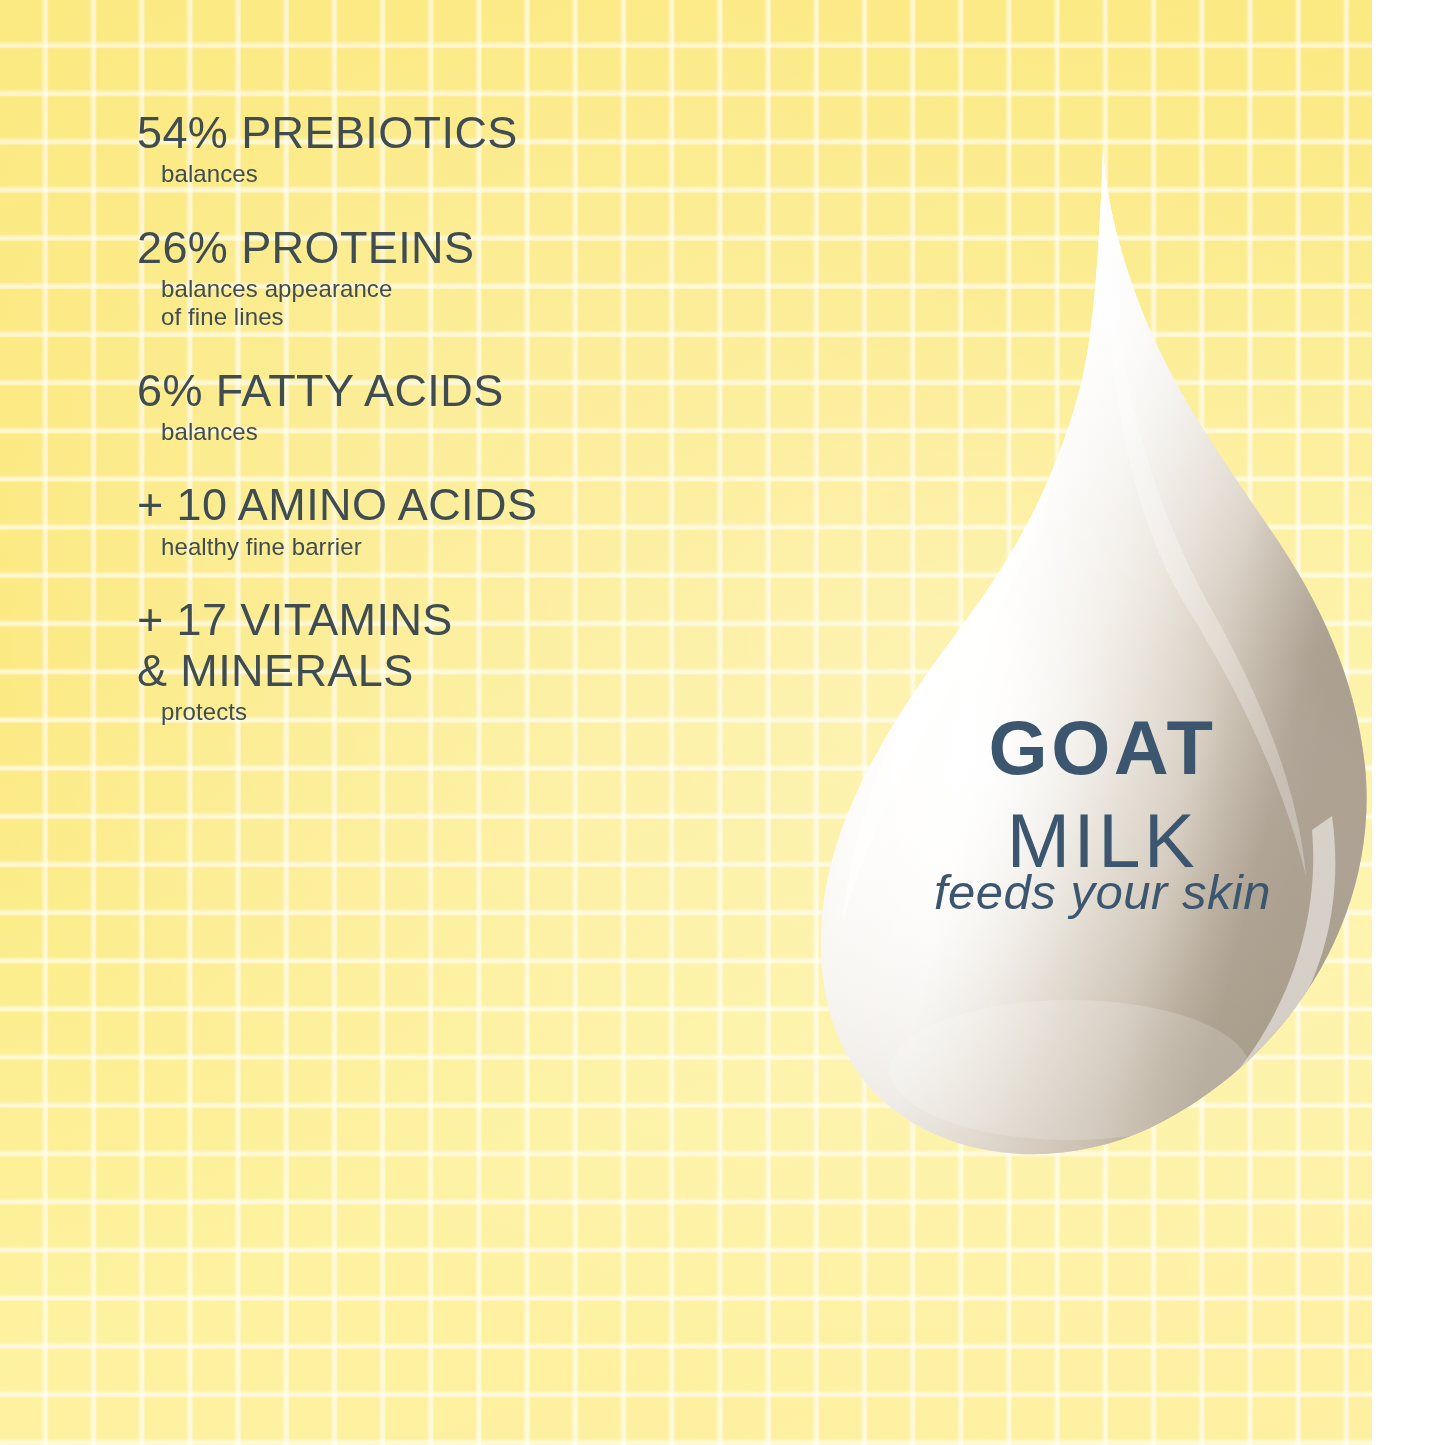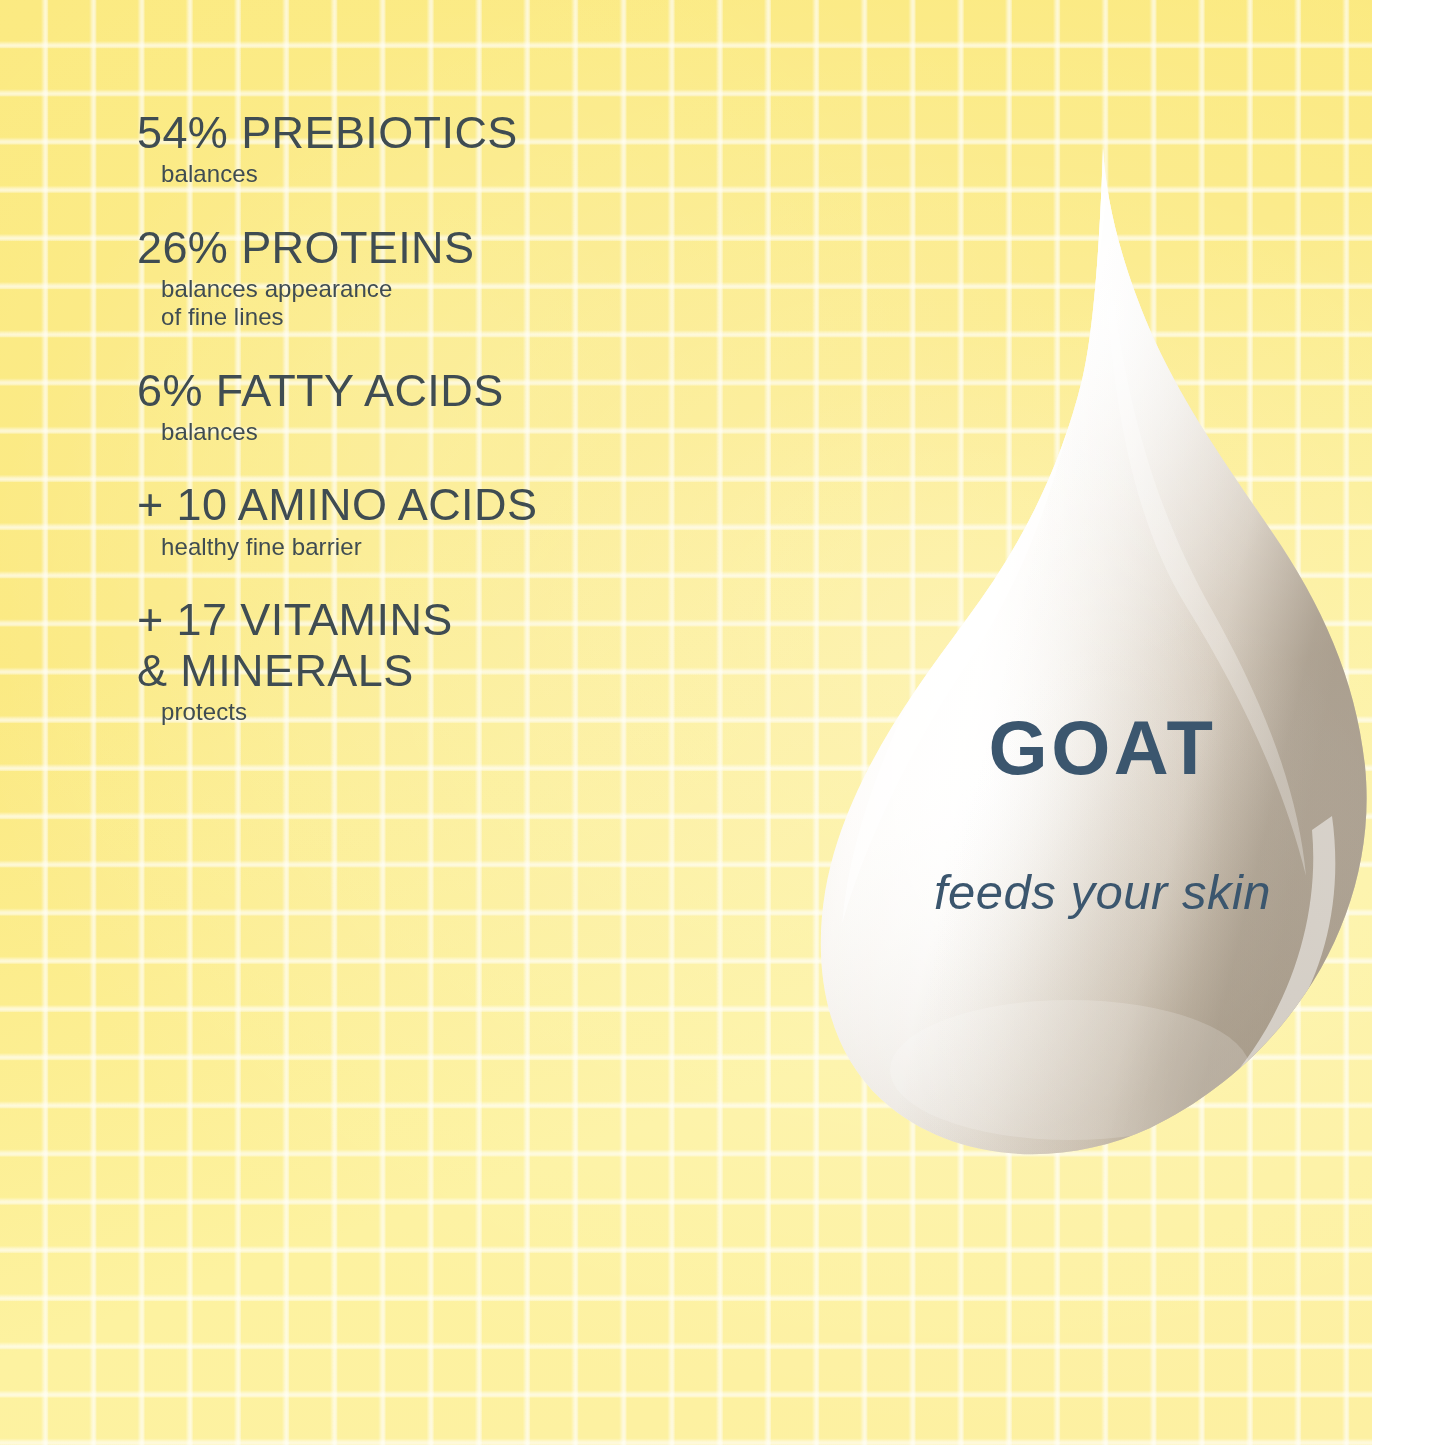--- a/index.html
+++ b/index.html
@@ -251,16 +251,17 @@
                    C 470 880, 500 778, 492 690 Z" fill="#ffffff" opacity="0.50"></path>
 
           <ellipse cx="250" cy="930" rx="180" ry="70" fill="#ffffff" opacity="0.18"></ellipse>
         </g>
       </g>
     </svg>
   </div>
 
   <div id="droplet-text">
     <div class="dtxt" id="goat-word">GOAT</div>
+    <div class="dtxt" id="milk-word">MILK</div>
     <div class="dtxt" id="tagline">feeds your skin</div>
   </div>
 
 </div>
 
 </body></html>

